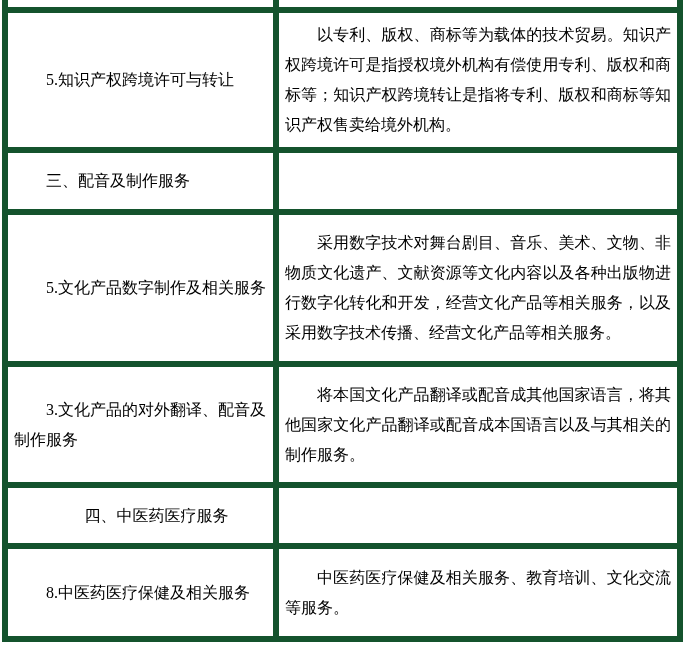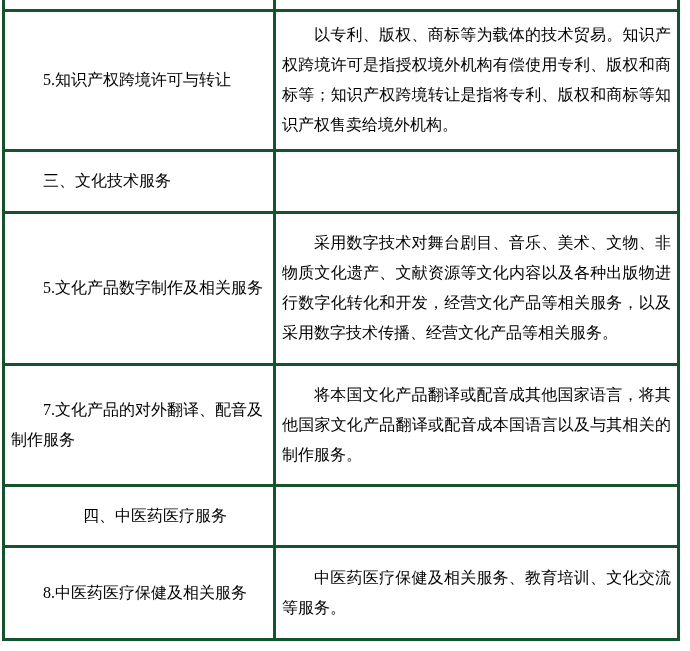--- a/index.html
+++ b/index.html
@@ -19,21 +19,21 @@
     table-layout: fixed;
     margin-left: 2px;
     margin-top: 0;
     width: 675px;
     border: 2px solid #000000;
     border-top: none;
   }
   .doc-table col.col-left  { width: 271px; }
   .doc-table col.col-right { width: 404px; }
   .doc-table td {
-    border: 3px solid #14532d;
+    border: 6px solid #14532d;
     vertical-align: middle;
     padding: 0 6px;
     font-size: 16px;
     line-height: 30px;
     overflow: hidden;
   }
   .doc-table tr.sliver-row td {
     border-top: none;
     padding: 0;
   }
@@ -61,37 +61,37 @@
     <tr style="height:140px;">
       <td class="category-cell">
         <p class="cell-text">5.知识产权跨境许可与转让</p>
       </td>
       <td class="description-cell">
         <p class="cell-text">以专利、版权、商标等为载体的技术贸易。知识产权跨境许可是指授权境外机构有偿使用专利、版权和商标等；知识产权跨境转让是指将专利、版权和商标等知识产权售卖给境外机构。</p>
       </td>
     </tr>
     <tr style="height:62px;">
       <td class="category-cell">
-        <p class="cell-text">三、文化技术服务</p>
+        <p class="cell-text">三、配音及制作服务</p>
       </td>
       <td class="description-cell">
         <p class="cell-text"></p>
       </td>
     </tr>
     <tr style="height:152px;">
       <td class="category-cell">
         <p class="cell-text">5.文化产品数字制作及相关服务</p>
       </td>
       <td class="description-cell">
         <p class="cell-text">采用数字技术对舞台剧目、音乐、美术、文物、非物质文化遗产、文献资源等文化内容以及各种出版物进行数字化转化和开发，经营文化产品等相关服务，以及采用数字技术传播、经营文化产品等相关服务。</p>
       </td>
     </tr>
     <tr style="height:121px;">
       <td class="category-cell">
-        <p class="cell-text">7.文化产品的对外翻译、配音及制作服务</p>
+        <p class="cell-text">3.文化产品的对外翻译、配音及制作服务</p>
       </td>
       <td class="description-cell">
         <p class="cell-text">将本国文化产品翻译或配音成其他国家语言，将其他国家文化产品翻译或配音成本国语言以及与其相关的制作服务。</p>
       </td>
     </tr>
     <tr style="height:61px;text-align:center;">
       <td class="category-cell">
         <p class="cell-text">四、中医药医疗服务</p>
       </td>
       <td class="description-cell">

